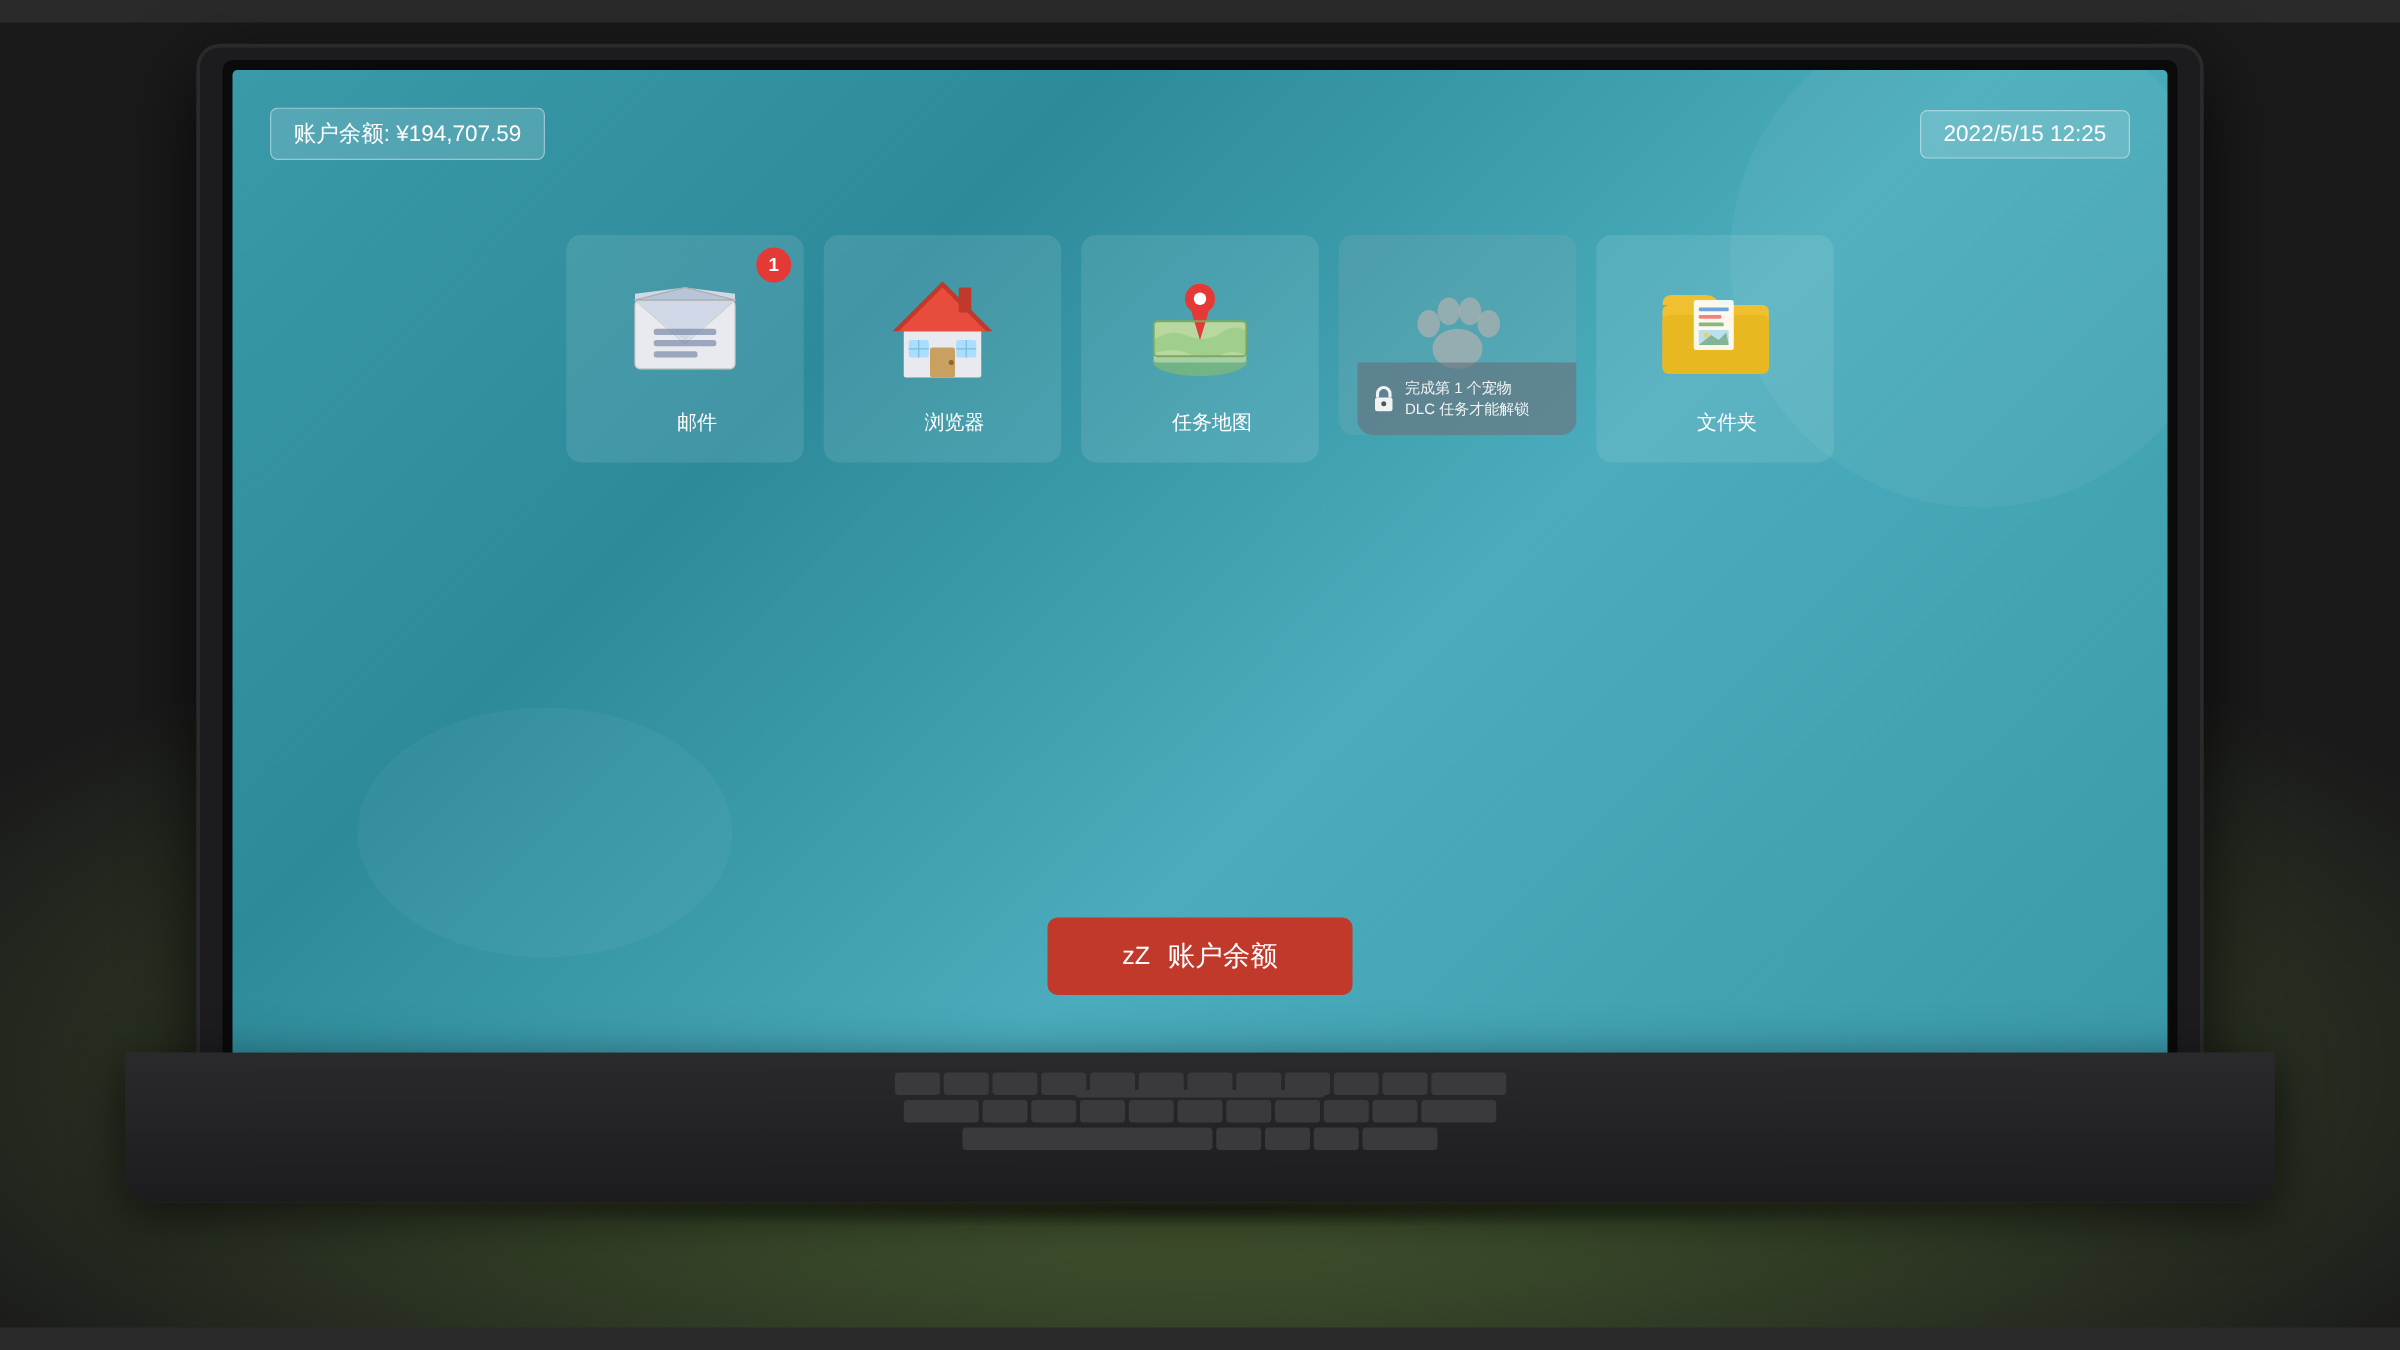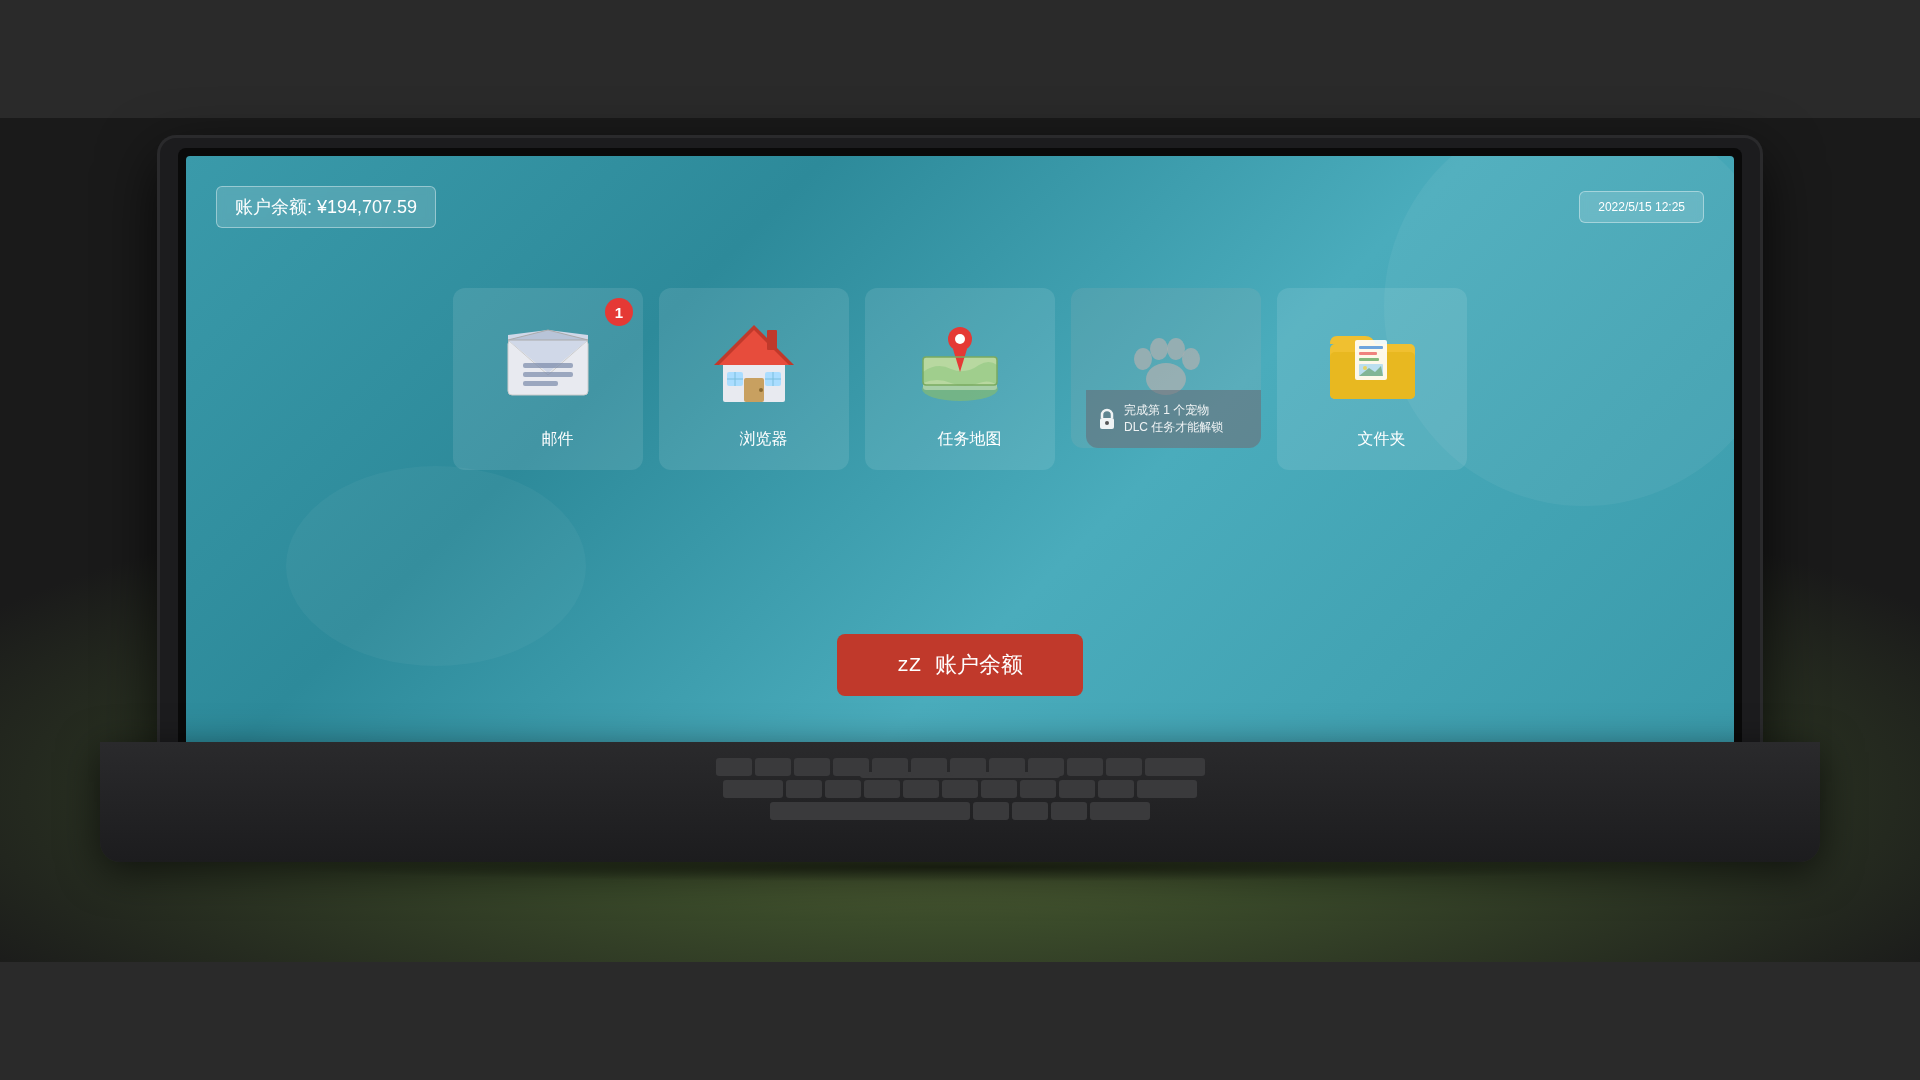--- a/index.html
+++ b/index.html
@@ -12,21 +12,21 @@
       display: flex;
       align-items: center;
       justify-content: center;
       font-family: 'Microsoft YaHei', 'PingFang SC', sans-serif;
     }
 
     
     .laptop-container {
       position: relative;
       width: 1920px;
-      height: 844px;
+      height: 1044px;
       display: flex;
       align-items: center;
       justify-content: center;
     }
 
     
     .desk-bg {
       position: absolute;
       inset: 0;
       background: 
@@ -119,21 +119,21 @@
       font-weight: 500;
       backdrop-filter: blur(4px);
     }
 
     .datetime-badge {
       background: rgba(255,255,255,0.15);
       border: 1px solid rgba(255,255,255,0.4);
       border-radius: 6px;
       padding: 8px 18px;
       color: #fff;
-      font-size: 12px;
+      font-size: 18px;
       font-weight: 500;
       backdrop-filter: blur(4px);
     }
 
     
     .icons-grid {
       display: flex;
       gap: 16px;
       justify-content: center;
       align-items: flex-start;
@@ -200,21 +200,21 @@
       padding-bottom: 20px;
     }
 
     .sleep-button {
       background: #c0392b;
       border: none;
       border-radius: 8px;
       padding: 16px 60px;
       color: #fff;
       font-size: 22px;
-      font-family: Liberation Mono, monospace;
+      font-family: Liberation Sans, sans-serif;
       cursor: pointer;
       display: flex;
       align-items: center;
       gap: 14px;
       font-weight: 500;
     }
 
     .zzz-icon {
       font-size: 20px;
       font-style: normal;

